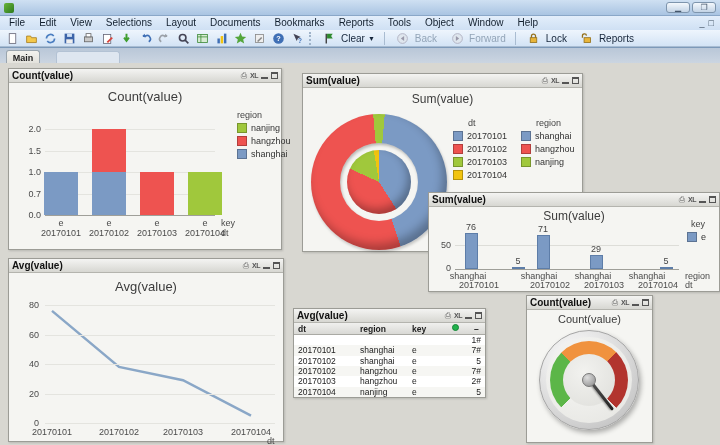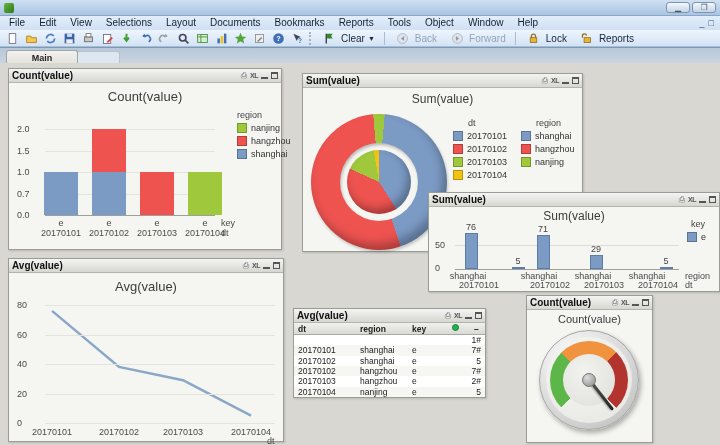--- a/index.html
+++ b/index.html
@@ -29,41 +29,41 @@
   .tbico svg { width:13px; height:13px; }
   .tbsep { width:1px; height:13px; background:#a9bcd1; margin:0 3px; }
   .tbbtn { display:flex; align-items:center; gap:3px; font-size:10px; color:#15253a; padding:0 5px; height:15px; }
   .tbbtn.disabled { color:#93a5b8; }
   .tbbtn .car { font-size:7px; }
   .grip { width:3px; height:13px; border-left:2px dotted #9fb3c9; margin:0 2px; }
 
   .tabrow { position:absolute; left:0; top:47px; width:720px; height:16px;
     background:linear-gradient(#b9c7d8,#cbd5e1); border-top:1px solid #7d99b8; }
   .tabstrip { position:absolute; left:56px; top:3px; width:64px; height:13px; background:#dee6f0; border-radius:3px 3px 0 0; border:1px solid #b3c2d4; border-bottom:none; }
-  .tab-main { position:absolute; left:6px; top:2px; width:72px; height:14px; background:linear-gradient(#f2f1ed,#e2e1db);
+  .tab-main { position:absolute; left:6px; top:2px; width:34px; height:14px; background:linear-gradient(#f2f1ed,#e2e1db);
     border:1px solid #9aa5ae; border-bottom:none; border-radius:3px 3px 0 0;
     font-size:9px; font-weight:bold; color:#222; text-align:center; line-height:14px; }
 
   .sheet { position:absolute; left:0; top:63px; width:720px; height:382px; background:#d8d7d1; }
 
   
   .qvwin { position:absolute; border:1px solid #9c9c96; background:#f5f5f2; box-shadow:1px 1px 2px rgba(0,0,0,.15); }
   .qvcap { height:14px; background:linear-gradient(#f4f4f2,#d7d7d2); border-bottom:1px solid #b4b4ae;
     display:flex; align-items:center; padding:0 3px; }
   .qvcap-title { font-size:10px; font-weight:bold; color:#111; }
   .qvcap-icons { margin-left:auto; display:flex; align-items:center; gap:3px; color:#555; }
   .ci { font-size:8px; line-height:10px; }
   .ci-xl { font-size:7px; font-weight:bold; letter-spacing:-0.5px; }
   .ci-min { width:7px; height:7px; border-bottom:2px solid #555; }
   .ci-max { width:7px; height:7px; border:1px solid #555; border-top:2px solid #555; }
   .qvbody { position:relative; width:100%; }
 
   .chart-title { position:absolute; width:100%; text-align:center; color:#3c3c3c; }
   .tick { position:absolute; font-size:9px; color:#4a4a4a; }
-  .tick.r { }
+  .tick.r { text-align:right; }
   .tick.c { text-align:center; }
   .gline { position:absolute; height:1px; background:#e4e4df; }
   .axisline { position:absolute; background:#9f9f99; }
   .bar { position:absolute; }
   .blabel { position:absolute; font-size:9px; color:#444; text-align:center; }
   .legend-title { position:absolute; font-size:9px; color:#444; }
   .litem { position:absolute; display:flex; align-items:center; gap:4px; }
   .lsw { width:10px; height:10px; border:1px solid rgba(0,0,0,.25); flex:0 0 auto; }
   .litem span.lt { font-size:9px; color:#333; white-space:nowrap; }
 

